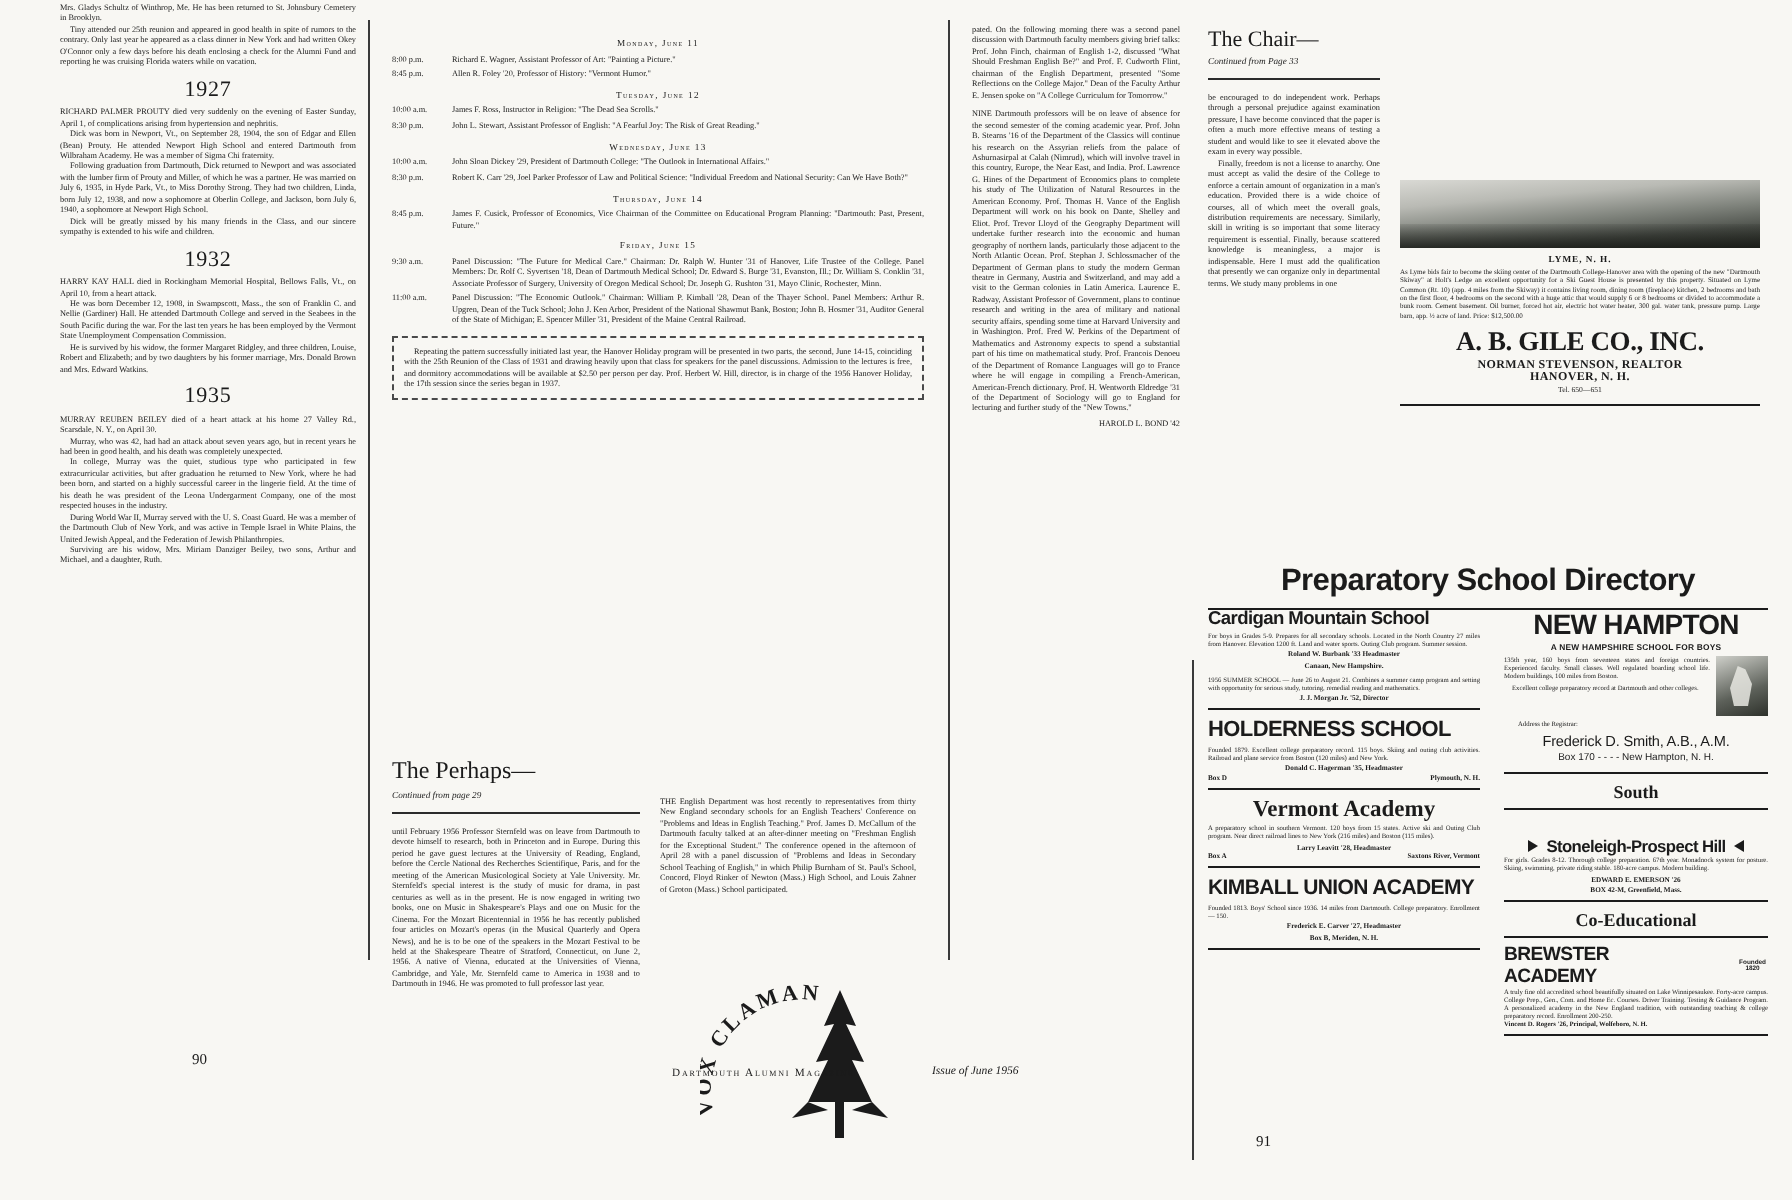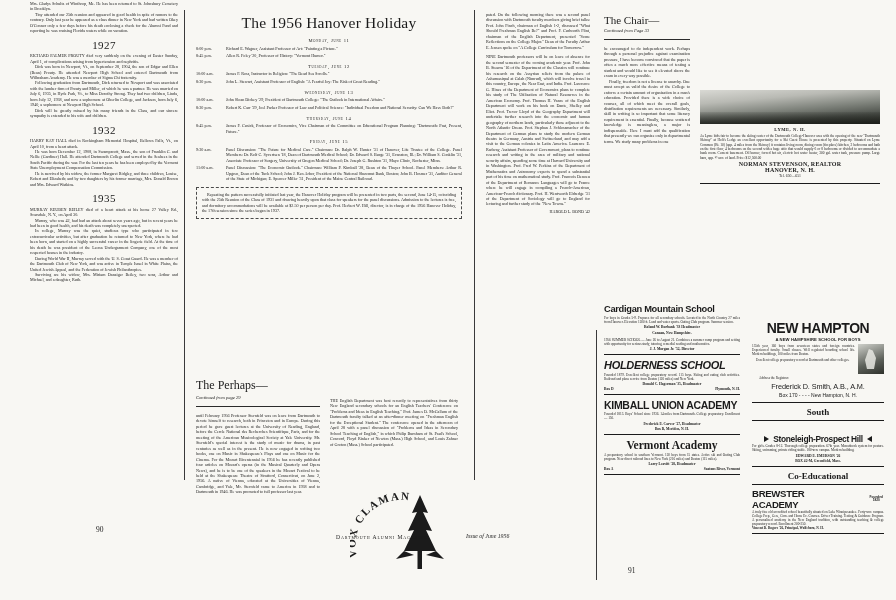--- a/index.html
+++ b/index.html
@@ -159,21 +159,20 @@
 
     <div class="class-year">1935</div>
     <p class="noind">MURRAY REUBEN BEILEY died of a heart attack at his home 27 Valley Rd., Scarsdale, N. Y., on April 30.</p>
     <p>Murray, who was 42, had had an attack about seven years ago, but in recent years he had been in good health, and his death was completely unexpected.</p>
     <p>In college, Murray was the quiet, studious type who participated in few extracurricular activities, but after graduation he returned to New York, where he had been born, and started on a highly successful career in the lingerie field. At the time of his death he was president of the Leona Undergarment Company, one of the most respected houses in the industry.</p>
     <p>During World War II, Murray served with the U. S. Coast Guard. He was a member of the Dartmouth Club of New York, and was active in Temple Israel in White Plains, the United Jewish Appeal, and the Federation of Jewish Philanthropies.</p>
     <p>Surviving are his widow, Mrs. Miriam Danziger Beiley, two sons, Arthur and Michael, and a daughter, Ruth.</p>
   </div>
 
   <div class="col" style="left:196px;top:14px;width:266px;">
-    <h1 class="holiday-title">The 1956 Hanover Holiday</h1>
 
     <div class="daybar">Monday, June 11</div>
     <div class="sched">
       <div class="t">8:00 p.m.</div>
       <div class="d">Richard E. Wagner, Assistant Professor of Art: "Painting a Picture."</div>
     </div>
     <div class="sched">
       <div class="t">8:45 p.m.</div>
       <div class="d">Allen R. Foley '20, Professor of History: "Vermont Humor."</div>
     </div>
@@ -263,71 +262,76 @@
     <div class="body-text">
       <p class="noind">be encouraged to do independent work. Perhaps through a personal prejudice against examination pressure, I have become convinced that the paper is often a much more effective means of testing a student and would like to see it elevated above the exam in every way possible.</p>
       <p>Finally, freedom is not a license to anarchy. One must accept as valid the desire of the College to enforce a certain amount of organization in a man's education. Provided there is a wide choice of courses, all of which meet the overall goals, distribution requirements are necessary. Similarly, skill in writing is so important that some literacy requirement is essential. Finally, because scattered knowledge is meaningless, a major is indispensable. Here I must add the qualification that presently we can organize only in departmental terms. We study many problems in one</p>
     </div>
   </div>
 
   <div class="ad" style="left:700px;top:90px;width:180px;">
     <div class="photo"></div>
     <div class="photo-cap">LYME, N. H.</div>
     <div class="ad-copy">As Lyme bids fair to become the skiing center of the Dartmouth College-Hanover area with the opening of the new "Dartmouth Skiway" at Holt's Ledge an excellent opportunity for a Ski Guest House is presented by this property. Situated on Lyme Common (Rt. 10) (app. 4 miles from the Skiway) it contains living room, dining room (fireplace) kitchen, 2 bedrooms and bath on the first floor, 4 bedrooms on the second with a huge attic that would supply 6 or 8 bedrooms or divided to accommodate a bunk room. Cement basement. Oil burner, forced hot air, electric hot water heater, 300 gal. water tank, pressure pump. Large barn, app. ½ acre of land.   Price:  $12,500.00</div>
+    <div class="gile-name">A. B. GILE CO., INC.</div>
     <div class="gile-sub">NORMAN STEVENSON, REALTOR</div>
     <div class="gile-sub2">HANOVER, N. H.</div>
     <div class="gile-tel">Tel. 650—651</div>
     <hr class="ad-rule" style="margin-top:5px;">
   </div>
 
+  <div class="ad" style="left:604px;top:282px;width:280px;">
+    <div class="dir-title">Preparatory School Directory</div>
+    <hr class="ad-rule" style="margin-top:4px;">
+  </div>
 
   <div class="ad" style="left:604px;top:304px;width:136px;">
 
     <div class="school">
       <div class="s-name-sans">Cardigan Mountain School</div>
       <div class="s-copy">For boys in Grades 5-9. Prepares for all secondary schools. Located in the North Country 27 miles from Hanover. Elevation 1200 ft. Land and water sports. Outing Club program. Summer session.</div>
       <div class="s-head">Roland W. Burbank '33 Headmaster</div>
       <div class="s-head">Canaan, New Hampshire.</div>
       <div class="s-copy" style="margin-top:3px;">1956 SUMMER SCHOOL — June 26 to August 21. Combines a summer camp program and setting with opportunity for serious study, tutoring, remedial reading and mathematics.</div>
       <div class="s-head">J. J. Morgan Jr. '52, Director</div>
       <hr class="ad-rule" style="margin-top:3px;">
     </div>
 
     <div class="school">
-      <div class="s-name-sans" style="font-size:11px;margin-top:3px;font-style:italic;">HOLDERNESS SCHOOL</div>
+      <div class="s-name-sans" style="font-size:11px;margin-top:3px;">HOLDERNESS SCHOOL</div>
       <div class="s-copy">Founded 1879. Excellent college preparatory record. 115 boys. Skiing and outing club activities. Railroad and plane service from Boston (120 miles) and New York.</div>
       <div class="s-head">Donald C. Hagerman '35, Headmaster</div>
       <div class="s-row">
         <span>Box D</span>
         <span>Plymouth, N. H.</span>
       </div>
-      <hr class="ad-rule" style="margin-top:3px;">
-    </div>
-
-    <div class="school">
-      <div class="s-name-sans" style="font-size:10.5px;margin-top:3px;">KIMBALL UNION ACADEMY</div>
-      <div class="s-copy">Founded 1813. Boys' School since 1936. 14 miles from Dartmouth. College preparatory. Enrollment — 150.</div>
-      <div class="s-head">Frederick E. Carver '27, Headmaster</div>
-      <div class="s-head">Box B, Meriden, N. H.</div>
       <hr class="ad-rule" style="margin-top:3px;">
     </div>
 
     <div class="school">
       <div class="s-name-serif" style="font-size:11.5px;margin-top:3px;">Vermont Academy</div>
       <div class="s-copy">A preparatory school in southern Vermont. 120 boys from 15 states. Active ski and Outing Club program. Near direct railroad lines to New York (216 miles) and Boston (115 miles).</div>
       <div class="s-head">Larry Leavitt '28, Headmaster</div>
       <div class="s-row">
         <span>Box A</span>
         <span>Saxtons River, Vermont</span>
       </div>
       <hr class="ad-rule" style="margin-top:3px;">
     </div>
-  </div>
-
-  <div class="ad" style="left:752px;top:320px;width:132px;">
+
+    <div class="school">
+      <div class="s-name-sans" style="font-size:10.5px;margin-top:3px;">KIMBALL UNION ACADEMY</div>
+      <div class="s-copy">Founded 1813. Boys' School since 1936. 14 miles from Dartmouth. College preparatory. Enrollment — 150.</div>
+      <div class="s-head">Frederick E. Carver '27, Headmaster</div>
+      <div class="s-head">Box B, Meriden, N. H.</div>
+      <hr class="ad-rule" style="margin-top:3px;">
+    </div>
+  </div>
+
+  <div class="ad" style="left:752px;top:304px;width:132px;">
 
     <div class="school">
       <div class="nh-logo">NEW HAMPTON</div>
       <div class="nh-sub">A NEW HAMPSHIRE SCHOOL FOR BOYS</div>
       <div class="nh-row">
         <div style="flex:1;">
           <div class="s-copy">135th year, 160 boys from seventeen states and foreign countries. Experienced faculty. Small classes. Well regulated boarding school life. Modern buildings, 100 miles from Boston.</div>
           <div class="s-copy" style="text-indent:4px;margin-top:2px;">Excellent college preparatory record at Dartmouth and other colleges.</div>
         </div>
         <div class="nh-pic"></div>

